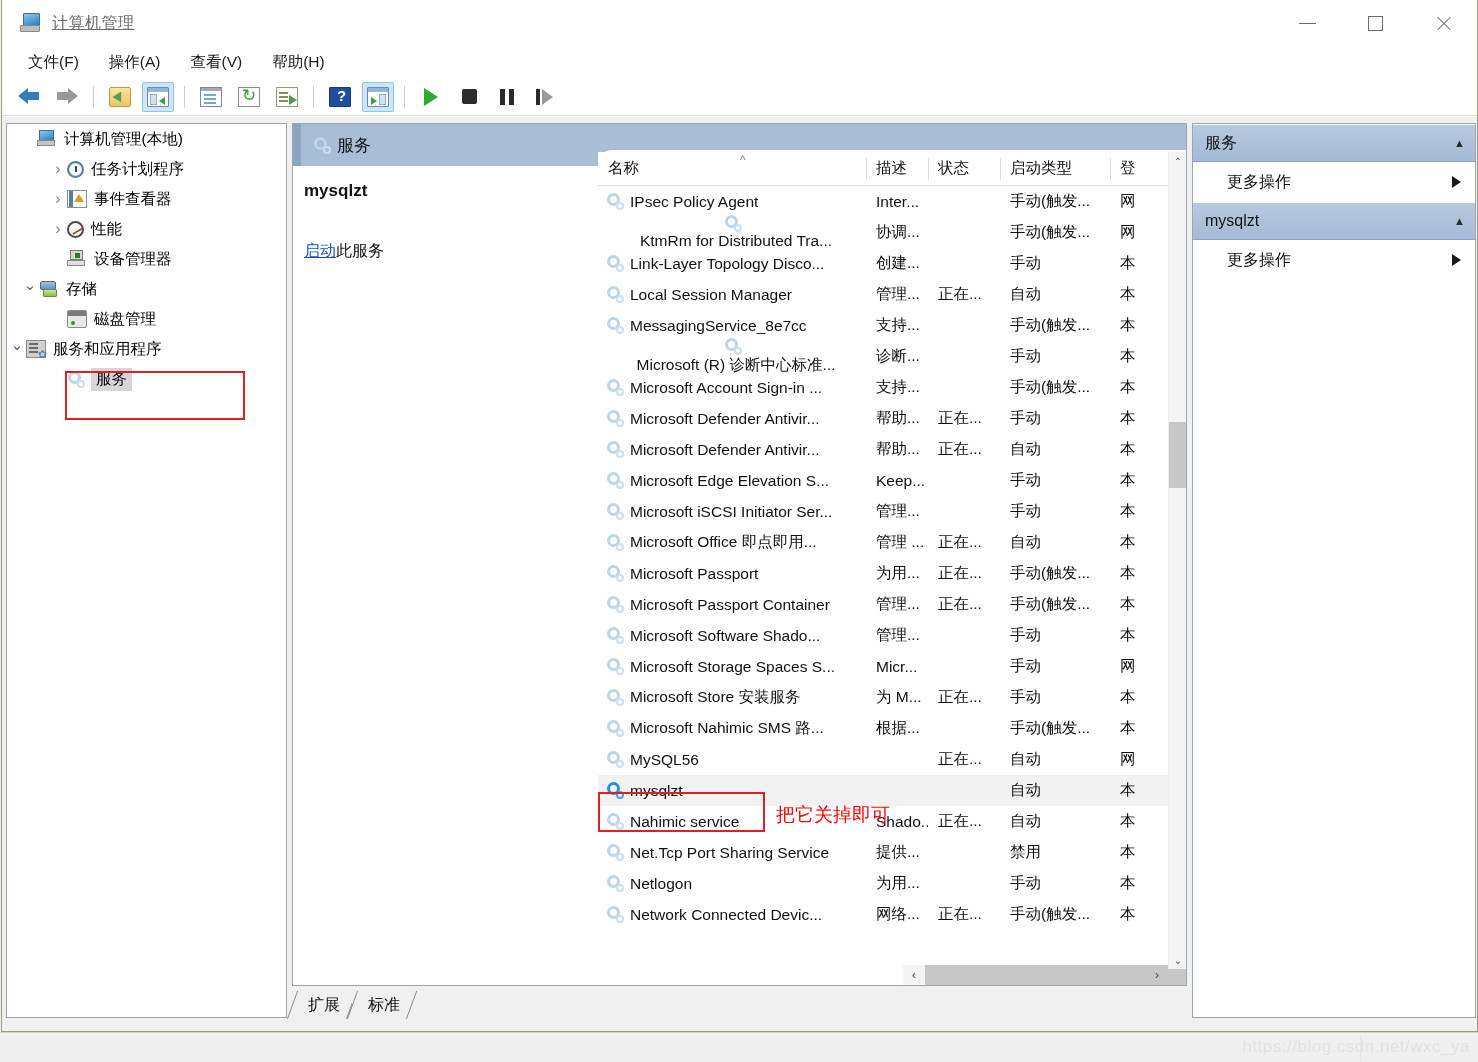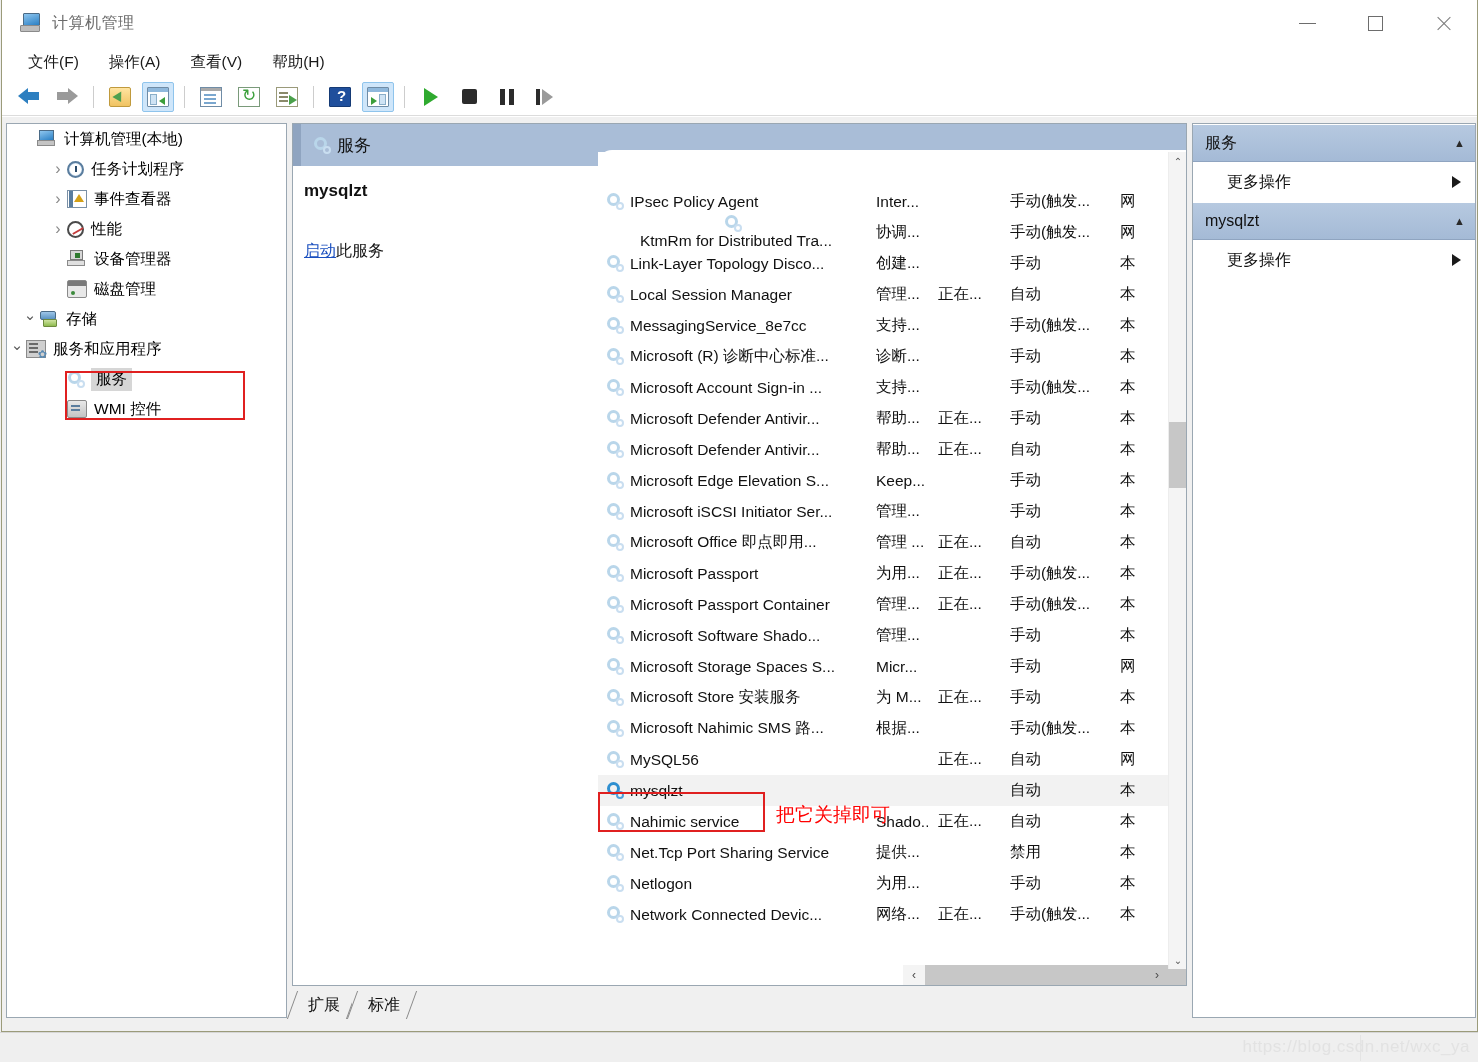--- a/index.html
+++ b/index.html
@@ -40,21 +40,21 @@
   .title-icon .mon {
     position: absolute; left: 3px; top: 0; width: 17px; height: 13px;
     background: linear-gradient(160deg,#8ec6ef,#2a7fc4);
     border: 1px solid #4a6a86; border-radius: 1px;
   }
   .title-icon .base {
     position: absolute; left: 0; top: 12px; width: 20px; height: 7px;
     background: #bdbdbd; border: 1px solid #8a8a8a; border-radius: 1px;
   }
   .title-text {
-    font-size: 16px; color: #6b6b6b; letter-spacing: .5px;
+    font-size: 16px; color: #6b6b6b; letter-spacing: .5px; text-decoration: underline;
   }
   .wincontrols {
     position: absolute; right: 0; top: 0; height: 46px;
     display: flex;
   }
   .wc {
     width: 68px; height: 46px;
     display: flex; align-items: center; justify-content: center;
     color: #5c5c5c; font-size: 15px;
   }
@@ -492,52 +492,48 @@
         </div>
 
         <div class="tnode" style="padding-left:60px">
           <span class="ticon ti-device">
               <span class="m"></span>
               <span class="b"></span>
             </span>
           <span class="tlabel">设备管理器</span>
         </div>
 
-        <div class="tnode" style="padding-left:60px">
-          <span class="ticon ti-disk"></span>
-          <span class="tlabel">磁盘管理</span>
-        </div>
-
         <div class="tnode" style="padding-left:14px">
           <span class="exp open"></span>
           <span class="ticon ti-storage">
               <span class="m"></span>
               <span class="b"></span>
             </span>
           <span class="tlabel">存储</span>
         </div>
 
+        <div class="tnode" style="padding-left:60px">
+          <span class="ticon ti-disk"></span>
+          <span class="tlabel">磁盘管理</span>
+        </div>
+
         <div class="tnode" style="padding-left:1px">
           <span class="exp open"></span>
           <span class="ticon ti-servapp"></span>
           <span class="tlabel">服务和应用程序</span>
         </div>
 
         <div class="tnode" style="padding-left:60px">
           <span class="ticon gear ti-gear">
               <span class="g1"></span>
               <span class="g2"></span>
             </span>
           <span class="tlabel sel">服务</span>
         </div>
 
-        <div class="tnode" style="padding-left:60px">
-          <span class="ticon ti-wmi"></span>
-          <span class="tlabel">WMI 控件</span>
-        </div>
 
         <div class="redbox" style="left:58px; top:247px; width:180px; height:49px;"></div>
       </div>
 
       <div class="center">
 
         <div class="banner">
           <div class="bleft"></div>
           <span class="banner-ic gear">
               <span class="g1"></span>
@@ -547,20 +543,30 @@
         </div>
         <div class="banner-white"></div>
 
         <div class="detail">
           <div class="detail-title">mysqlzt</div>
           <div class="detail-link"><a href="#">启动</a><span>此服务</span></div>
         </div>
 
         <div class="listwrap">
 
+          <div class="lhead">
+            <div class="hc" style="width:268px">
+              <span>名称</span>
+              <span class="sortmark">^</span>
+            </div>
+            <div class="hc" style="width:62px">描述</div>
+            <div class="hc" style="width:72px">状态</div>
+            <div class="hc" style="width:110px">启动类型</div>
+            <div class="hc" style="width:30px">登</div>
+          </div>
 
           <div class="rows" id="rows">
               <div class="row">
                 <div class="cell name" style="width: 268px;">
                   <span class="gear">
                     <span class="g1"></span>
                     <span class="g2"></span>
                   </span>
                   <span>IPsec Policy Agent</span>
                 </div>
@@ -615,21 +621,21 @@
                     <span class="g2"></span>
                   </span>
                   <span>MessagingService_8e7cc</span>
                 </div>
                 <div class="cell" style="width: 62px;">支持...</div>
                 <div class="cell" style="width: 72px;"></div>
                 <div class="cell" style="width: 110px;">手动(触发...</div>
                 <div class="cell" style="width: 30px;">本</div>
               </div>
               <div class="row">
-                <div class="cell name" style="width: 268px;">
+                <div class="cell name" style="width: 268px; flex-direction: column;">
                   <span class="gear">
                     <span class="g1"></span>
                     <span class="g2"></span>
                   </span>
                   <span>Microsoft (R) 诊断中心标准...</span>
                 </div>
                 <div class="cell" style="width: 62px;">诊断...</div>
                 <div class="cell" style="width: 72px;"></div>
                 <div class="cell" style="width: 110px;">手动</div>
                 <div class="cell" style="width: 30px;">本</div>

